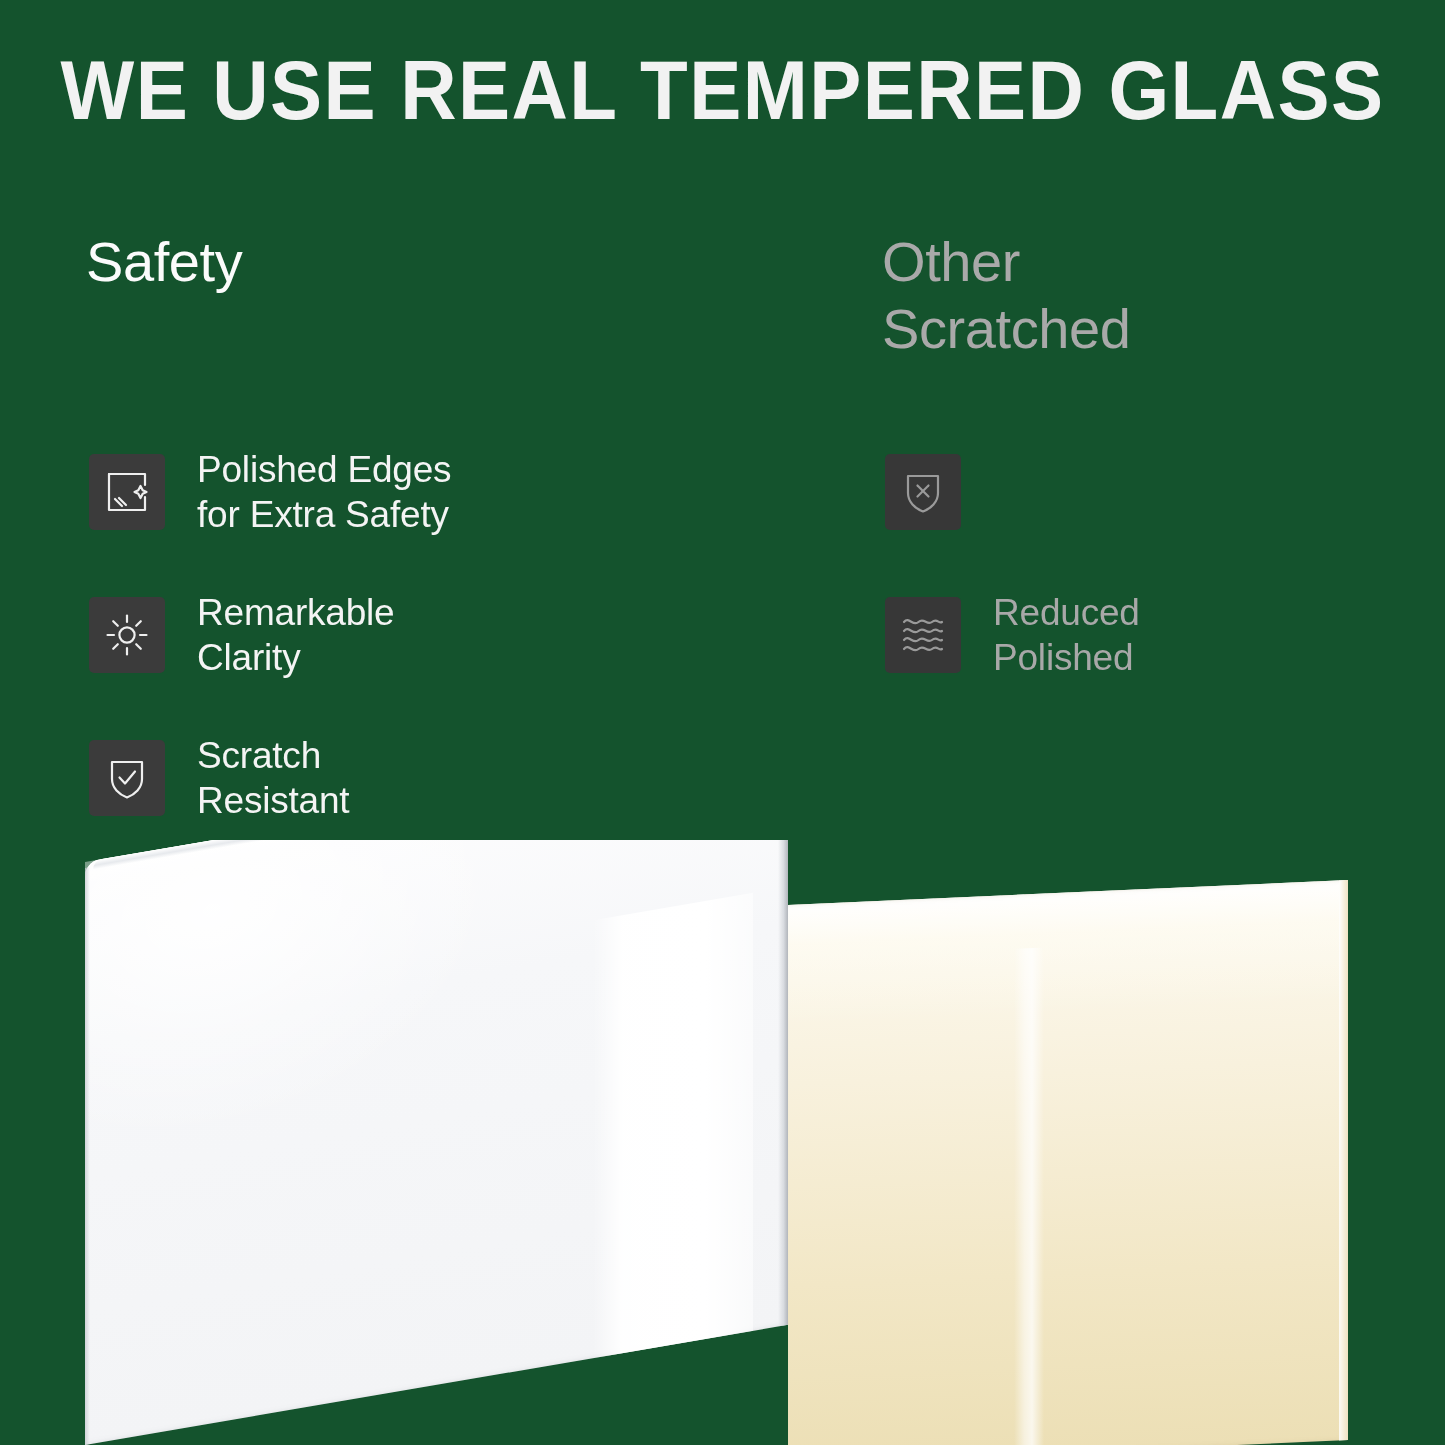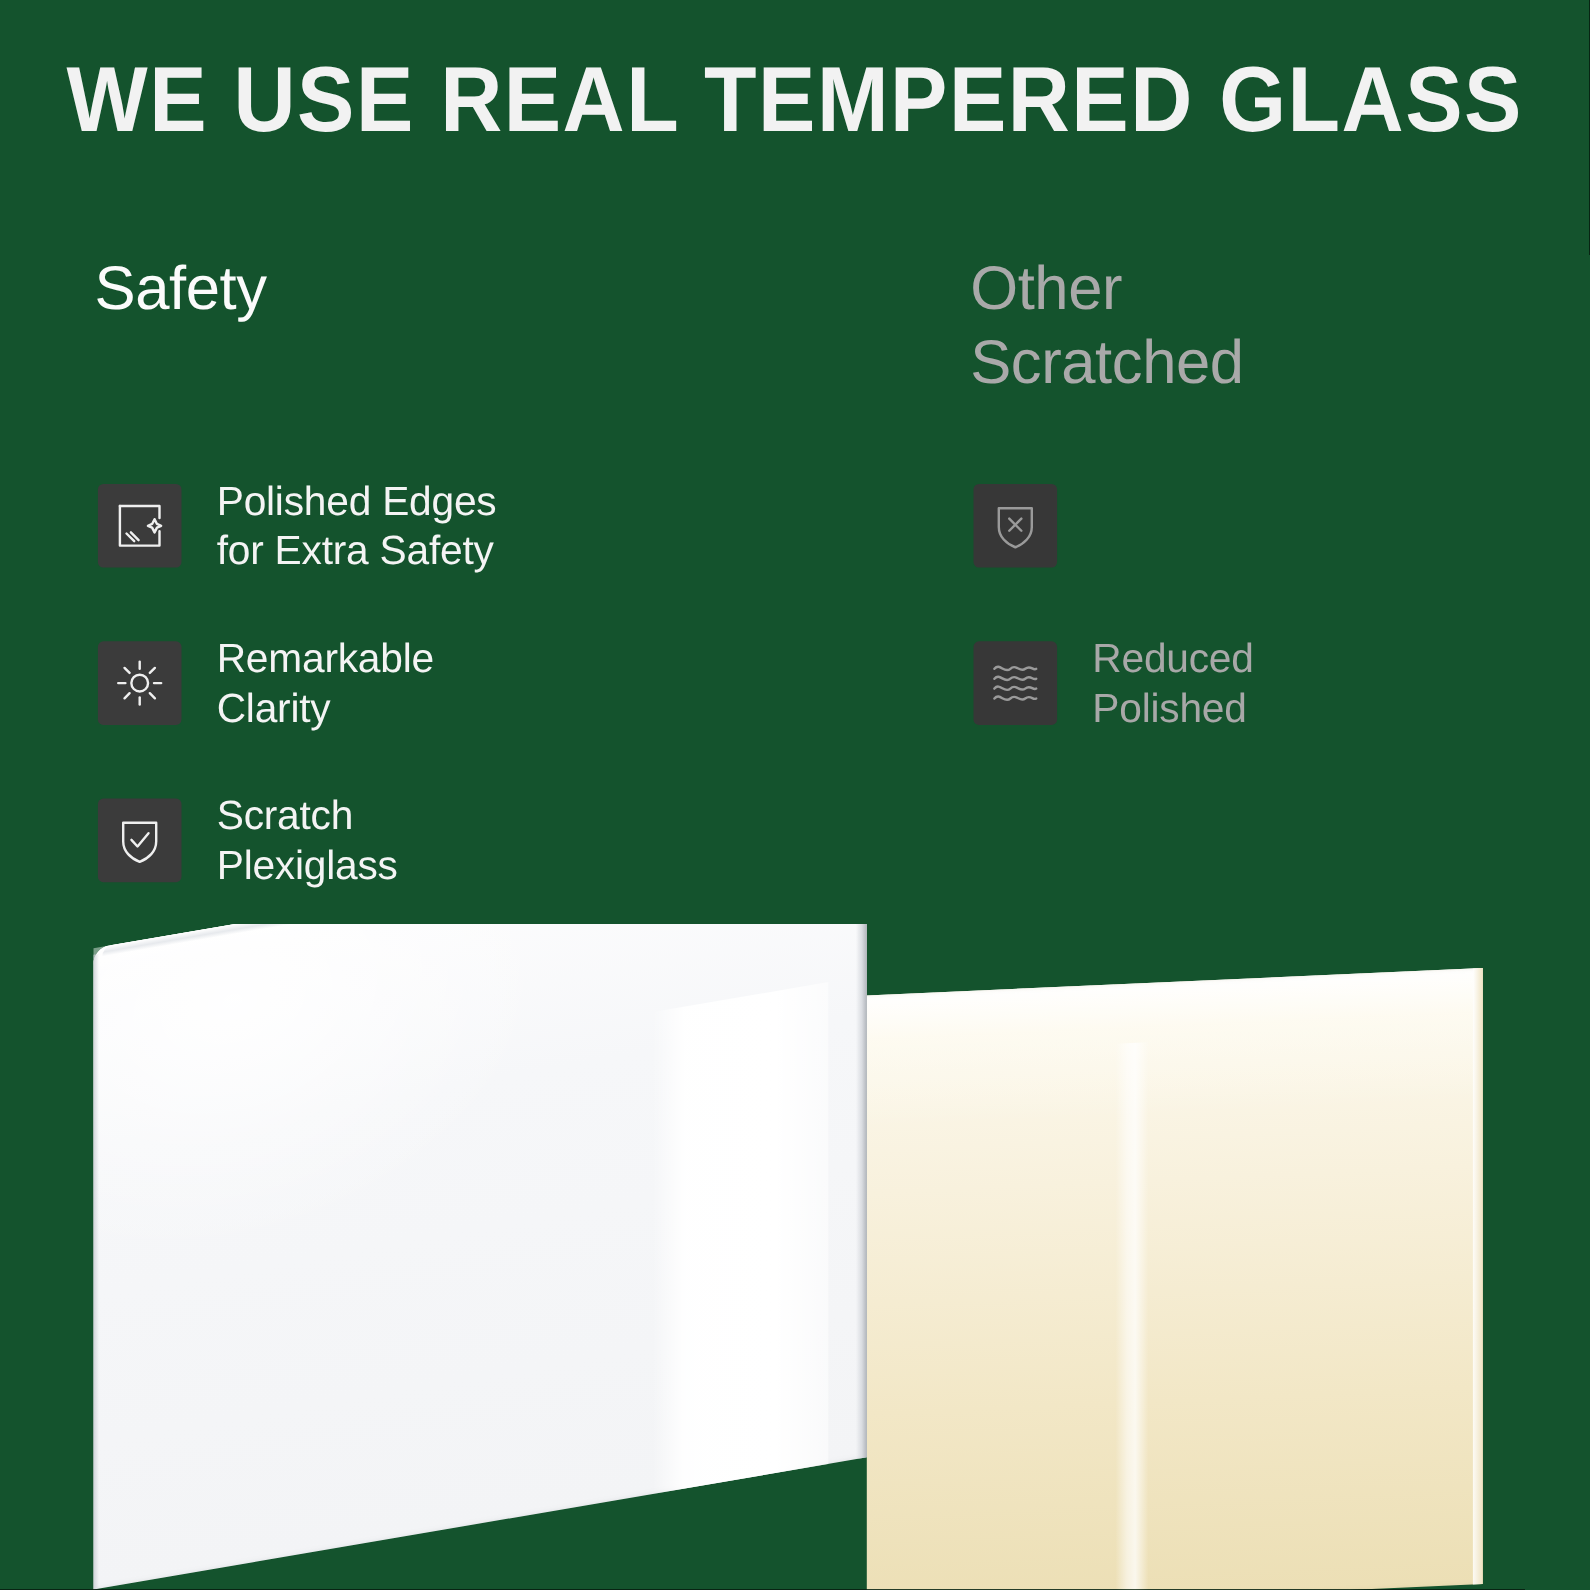--- a/index.html
+++ b/index.html
@@ -55,21 +55,21 @@
     font-weight: normal;
     font-size: 56px;
     line-height: 67px;
     letter-spacing: -0.4px;
   }
   .column.left  .col-heading { color: #fbfbfb; }
   .column.right .col-heading { color: #a9a9a9; }
 
   .feature-list {
     position: absolute;
-    top: 200px;
+    top: 214px;
     left: 3px;
     width: 560px;
   }
   .feature {
     display: flex;
     align-items: center;
     height: 100px;
     margin-bottom: 43px;
   }
   .icon-tile {
@@ -278,21 +278,21 @@
         </div>
 
         <div class="feature">
           <div class="icon-tile">
             <svg width="46" height="46" viewBox="0 0 46 46" fill="none" stroke="#efefef" stroke-width="2.2" stroke-linecap="round" stroke-linejoin="round">
               <path d="M8 7 H38 V24 C38 33 31 39.5 23 42.5 C15 39.5 8 33 8 24 Z"></path>
               <path d="M15.5 22.5 L21 28.5 L31 16.5"></path>
             </svg>
           </div>
           <div class="feature-label">Scratch
-Plexiglass</div>
+Resistant</div>
         </div>
 
       </div>
     </div>
 
     <div class="column right">
       <div class="col-heading">
         <div>Other</div>
         <div>Scratched</div>
       </div>

